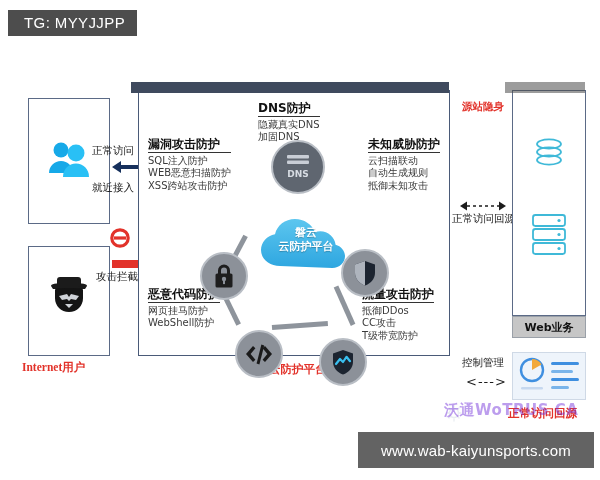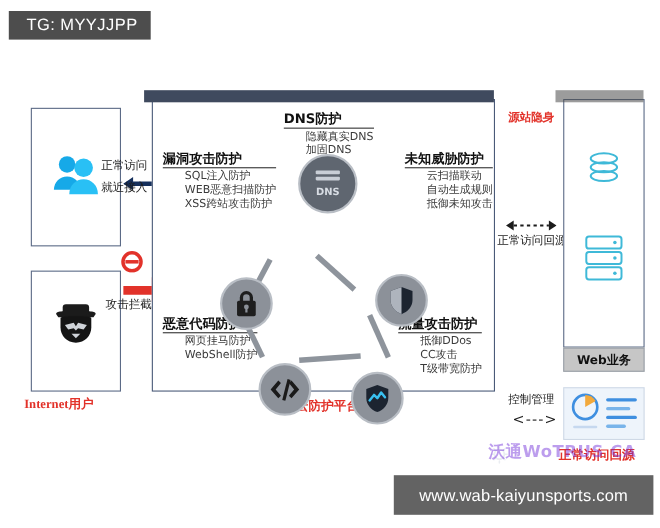--- a/index.html
+++ b/index.html
@@ -178,21 +178,21 @@
   .feat .ttl {
     display: block;
     font-size: 12px;
     font-weight: bold;
     color: #111;
     border-bottom: 1.4px solid #333;
     padding-bottom: 1px;
     margin-bottom: 2px;
     white-space: nowrap;
   }
-  .feat .it { display: block; font-size: 10px; white-space: nowrap; color:#3a3a3a;margin-left:20px; }
+  .feat .it { display: block; font-size: 10px; white-space: nowrap; color:#3a3a3a; }
 
   
   .caption {
     position: absolute;
     color: #e2322a;
     font-weight: bold;
     font-size: 11.5px;
     white-space: nowrap;
     font-family: "DejaVu Sans", "Liberation Sans", sans-serif;
   }
@@ -272,21 +272,21 @@
   </div>
 
   <div class="caption" style="left:22px; top:300px;font-family:Liberation Serif, serif;">Internet用户</div>
 
   <div class="lbl" style="left:92px; top:84px;">正常访问</div>
   <span class="arrow-blue" style="left:112px; top:99px;">
     <svg width="40" height="16" viewBox="0 0 40 16">
       <path d="M0 8l9-6v4h22V2l9 6-9 6v-4H9v4z" fill="#16305c"></path>
     </svg>
   </span>
-  <div class="lbl" style="left:92px; top:104px;">就近接入</div>
+  <div class="lbl" style="left:92px; top:121px;">就近接入</div>
 
   <span class="arrow-red" style="left:112px; top:180px;">
     <svg width="44" height="34" viewBox="0 0 44 34">
       <path d="M0 20h26v-8l16 12-16 12v-8H0z" fill="#e2322a"></path>
     </svg>
   </span>
   <span class="arrow-red" style="left:110px; top:168px;">
     <svg width="20" height="20" viewBox="0 0 20 20">
       <circle cx="10" cy="10" r="8.2" fill="none" stroke="#e2322a" stroke-width="3.2"></circle>
       <rect x="4" y="8.4" width="12" height="3.2" fill="#e2322a"></rect>
@@ -336,20 +336,35 @@
     </svg>
   </div>
 
   <div class="node sm" style="left:319px; top:278px;">
     <svg width="26" height="28" viewBox="0 0 26 28">
       <path d="M13 2l10 3.6v8.2C23 20 18.6 24.6 13 26.6 7.4 24.6 3 20 3 13.8V5.6z" fill="#1c2430"></path>
       <path d="M6 16l4-5 3 3 3.5-5.2 3.5 4.4" fill="none" stroke="#39c0f0" stroke-width="2.2" stroke-linejoin="round" stroke-linecap="round"></path>
     </svg>
   </div>
 
+  <div class="cloud-wrap">
+    <svg width="104" height="66" viewBox="0 0 104 66" style="position:absolute;left:0;top:0;">
+      <defs>
+        <linearGradient id="cg" x1="0" y1="0" x2="0" y2="1">
+          <stop offset="0" stop-color="#5cc6ef"></stop>
+          <stop offset="1" stop-color="#2ea6e0"></stop>
+        </linearGradient>
+      </defs>
+      <path d="M26 58c-11 0-19-7-19-16 0-8 6-14.5 14-15.8C23 17.6 31 11 41 11c9 0 17 5.4 20 13.2 1.6-.6 3.4-1 5.2-1 8 0 14.6 6 15.4 13.6 5.4 1.4 9.4 6 9.4 11.4 0 6.5-5.6 11.8-12.6 11.8z" fill="url(#cg)"></path>
+    </svg>
+    <div class="cloud-text">
+      <span>磐云</span><br>
+      <span>云防护平台</span>
+    </div>
+  </div>
 
   <div class="caption" style="left:246px; top:302px;">磐云云防护平台</div>
 
   <div class="feat" style="left:258px; top:42px; text-align:left;">
     <span class="ttl">DNS防护</span>
     <span class="it">隐藏真实DNS</span>
     <span class="it">加固DNS</span>
   </div>
 
   <div class="feat" style="left:148px; top:78px;">

